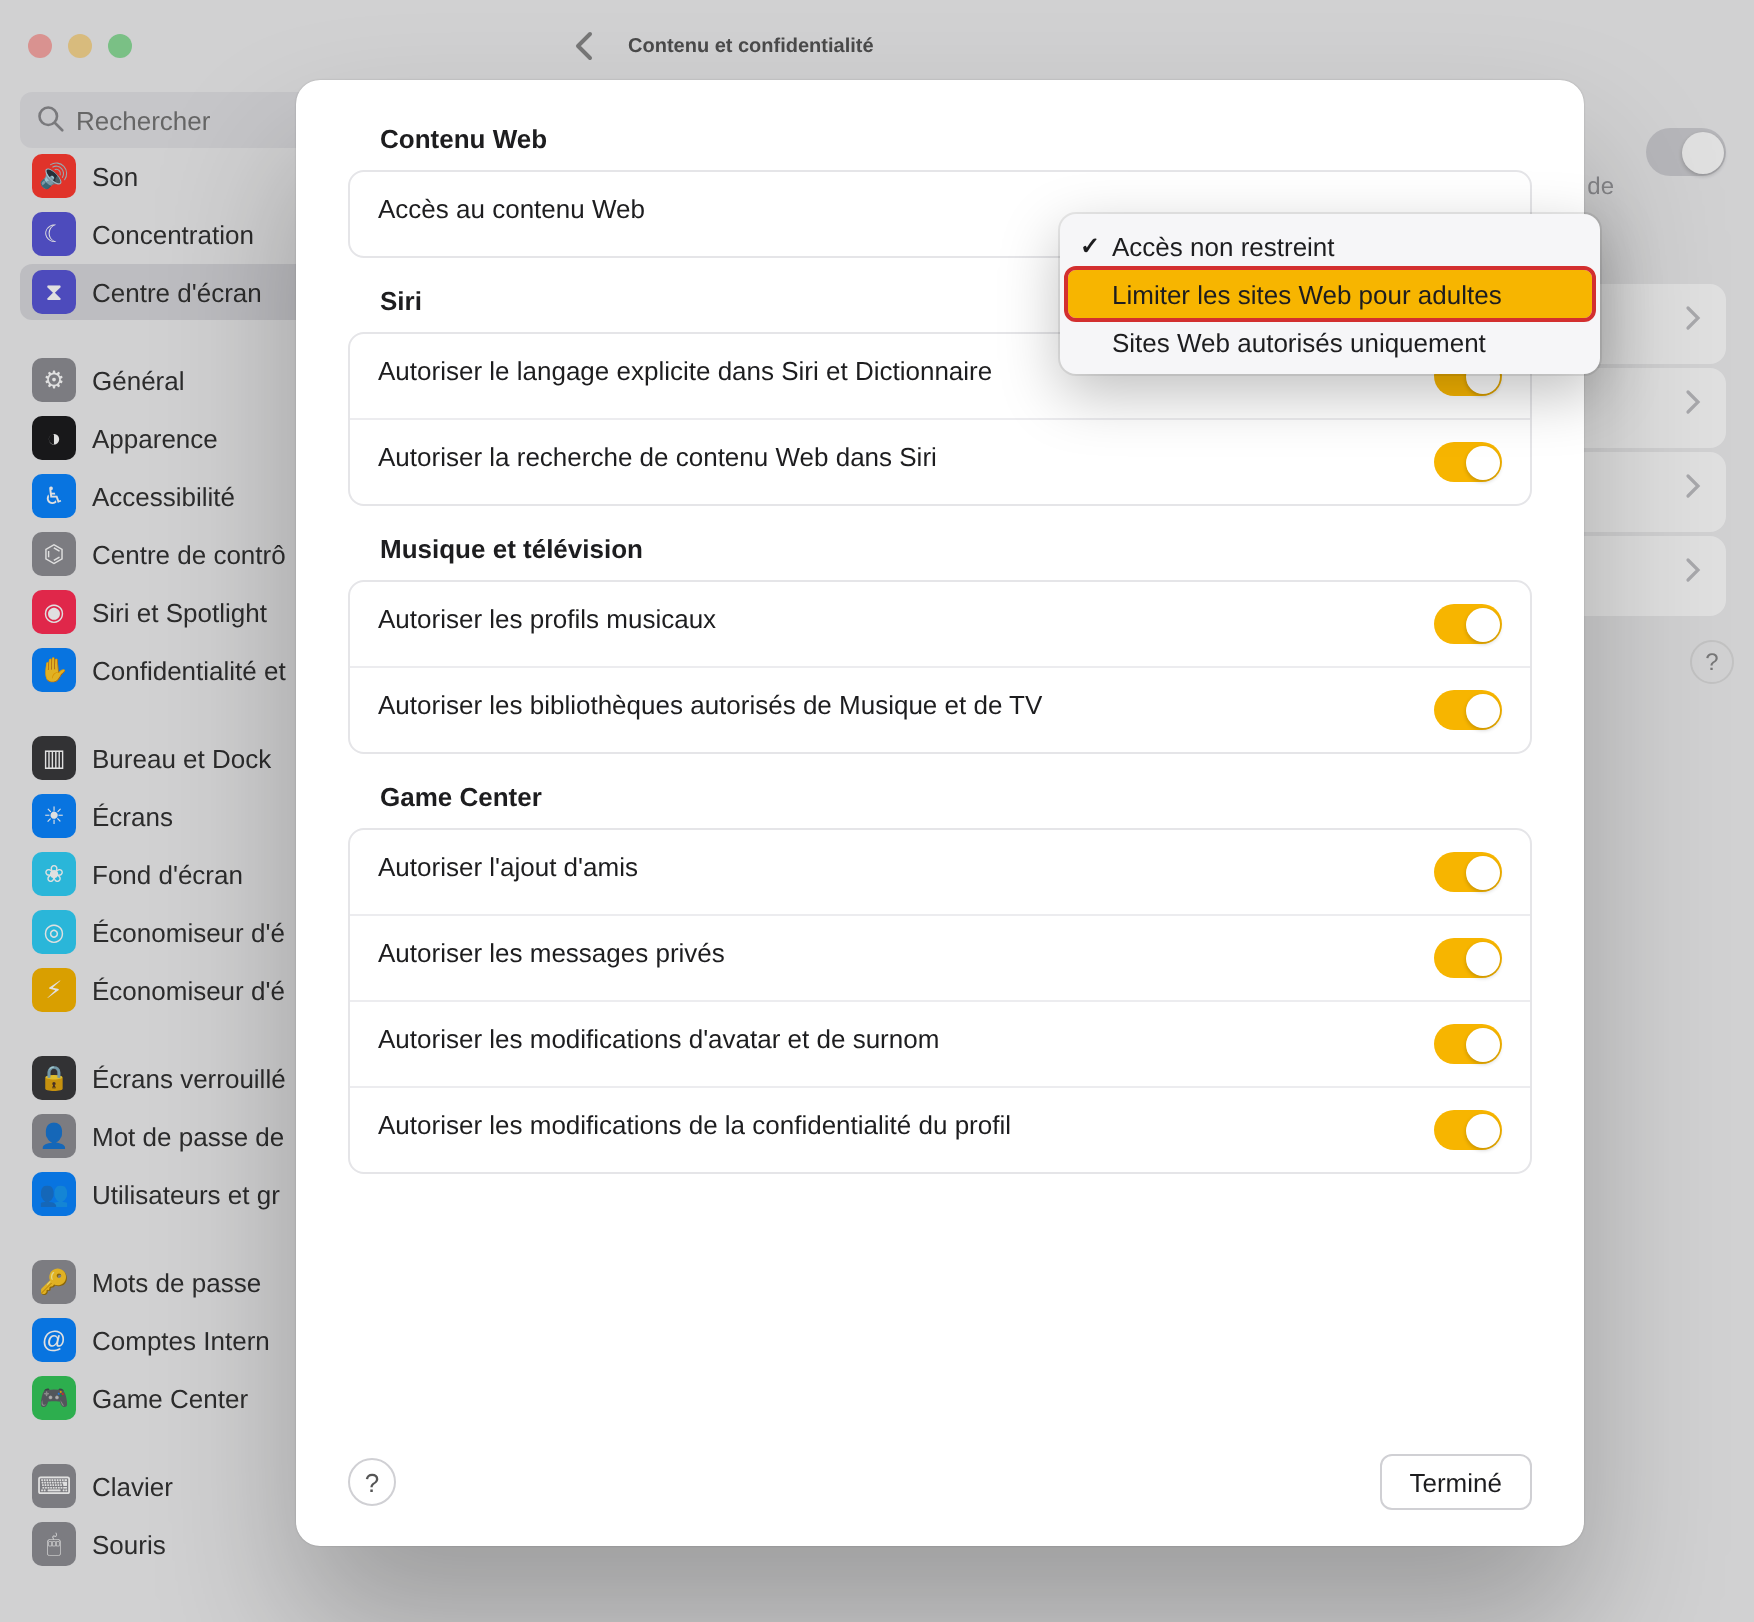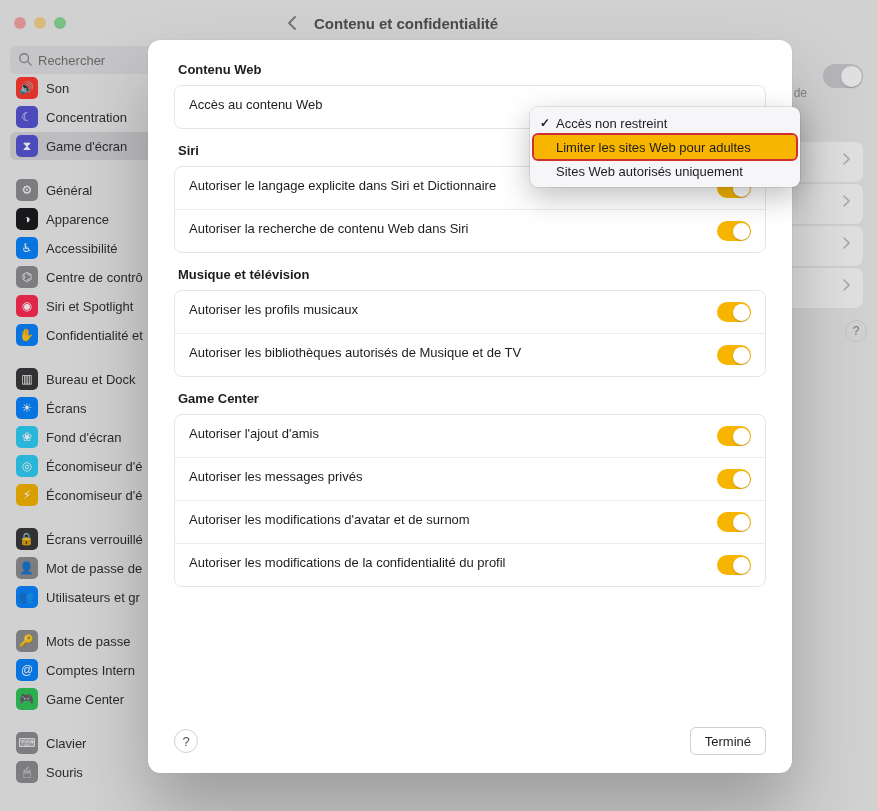--- a/index.html
+++ b/index.html
@@ -5,40 +5,40 @@
 html,body{margin:0;padding:0;font-family:-apple-system,BlinkMacSystemFont,"Helvetica Neue",Arial,sans-serif;font-size:13px;color:#1d1d1f;background:#f5f5f7;-webkit-font-smoothing:antialiased}
 .window{width:877px;height:811px;position:relative;overflow:hidden;background:#eeeef0}
 .titlebar{height:46px;display:flex;align-items:center;padding-left:14px;background:#eeeef0}
 .traffic{display:flex;gap:8px;align-items:center}
 .traffic span{width:12px;height:12px;border-radius:50%;display:inline-block;opacity:.5}
 .traffic .r{background:#ff5f57}
 .traffic .y{background:#febc2e}
 .traffic .g{background:#28c840}
 .header-right{position:absolute;left:282px;top:0;height:46px;display:flex;align-items:center;gap:12px}
 .back-chevron{width:20px;height:20px;display:flex;align-items:center;justify-content:center;color:#888}
-.header-title{font-size:15px;font-weight:600;color:#555}
+.header-title{font-size:10px;font-weight:600;color:#555}
 .layout{display:flex;height:calc(100% - 46px)}
 .sidebar{width:270px;padding:0 10px 10px 10px;overflow:hidden}
 .search{position:relative;}
 .search input{width:100%;height:28px;border-radius:6px;border:none;background:#e2e2e5;padding-left:28px;color:#8a8a8e;font-size:13px;box-sizing:border-box}
 .search .mag{position:absolute;left:8px;top:6px;color:#8a8a8e}
 .search .mag svg{width:14px;height:14px}
 .nav{display:flex;flex-direction:column;gap:1px}
 .nav .sep{height:14px}
 .nav-item{display:flex;align-items:center;gap:8px;height:28px;border-radius:6px;padding:0 6px;color:#333;font-size:13px}
 .nav-item.sel{background:#d8d8dc}
 .nav-icon{width:22px;height:22px;border-radius:5px;display:flex;align-items:center;justify-content:center;color:#fff;font-size:12px;flex:none}
 .main{flex:1;position:relative;overflow:hidden}
 .bg-row{position:absolute;left:12px;right:14px;background:#fff;border-radius:8px}
 .bg-chev{position:absolute;right:26px;color:#c0c0c4}
 .help-bg{position:absolute;right:10px;color:#888;border:1px solid #ddd;width:20px;height:20px;border-radius:50%;display:flex;align-items:center;justify-content:center;font-size:12px}
 .overlay{position:absolute;left:0;top:0;right:0;bottom:0;background:rgba(0,0,0,0.12);pointer-events:none}
 .sheet{position:absolute;left:148px;top:40px;width:592px;bottom:38px;background:#fff;border-radius:12px;box-shadow:0 40px 70px rgba(0,0,0,.25),0 0 1px rgba(0,0,0,.2);padding:22px 26px 18px 26px;display:flex;flex-direction:column}
 .sheet-body{flex:1;overflow:hidden}
-.section-title{font-size:13px;font-weight:700;color:#1d1d1f;margin:14px 0 8px 4px}
+.section-title{font-size:13px;font-weight:700;color:#1d1d1f;margin:14px 0 8px 16px}
 .section-title.first{margin-top:0}
 .card{border:1px solid #e5e5e8;border-radius:8px;background:#fff}
 .row{display:flex;align-items:flex-start;justify-content:space-between;padding:11px 14px;min-height:20px}
 .row + .row{border-top:1px solid #ececef}
 .row-label{font-size:13px;color:#1d1d1f}
 .toggle{width:34px;height:20px;border-radius:20px;position:relative;flex:none}
 .toggle.on{background:#f7b500}
 .toggle .knob{position:absolute;width:17px;height:17px;background:#fff;border-radius:50%;top:1.5px;box-shadow:0 1px 2px rgba(0,0,0,.2)}
 .toggle.on .knob{right:1.5px}
 .footer{display:flex;align-items:center;justify-content:space-between;padding-top:16px}
@@ -83,21 +83,21 @@
           <div class="nav-item">
             <div class="nav-icon" style="background: rgb(255, 59, 48);">🔊</div>
             <span>Son</span>
           </div>
           <div class="nav-item">
             <div class="nav-icon" style="background: rgb(88, 86, 214);">☾</div>
             <span>Concentration</span>
           </div>
           <div class="nav-item sel">
             <div class="nav-icon" style="background: rgb(88, 86, 214);">⧗</div>
-            <span>Game d'écran</span>
+            <span>Centre d'écran</span>
           </div>
           <div class="sep"></div>
           <div class="nav-item">
             <div class="nav-icon" style="background: rgb(142, 142, 147);">⚙</div>
             <span>Général</span>
           </div>
           <div class="nav-item">
             <div class="nav-icon" style="background: rgb(28, 28, 30);">◑</div>
             <span>Apparence</span>
           </div>

